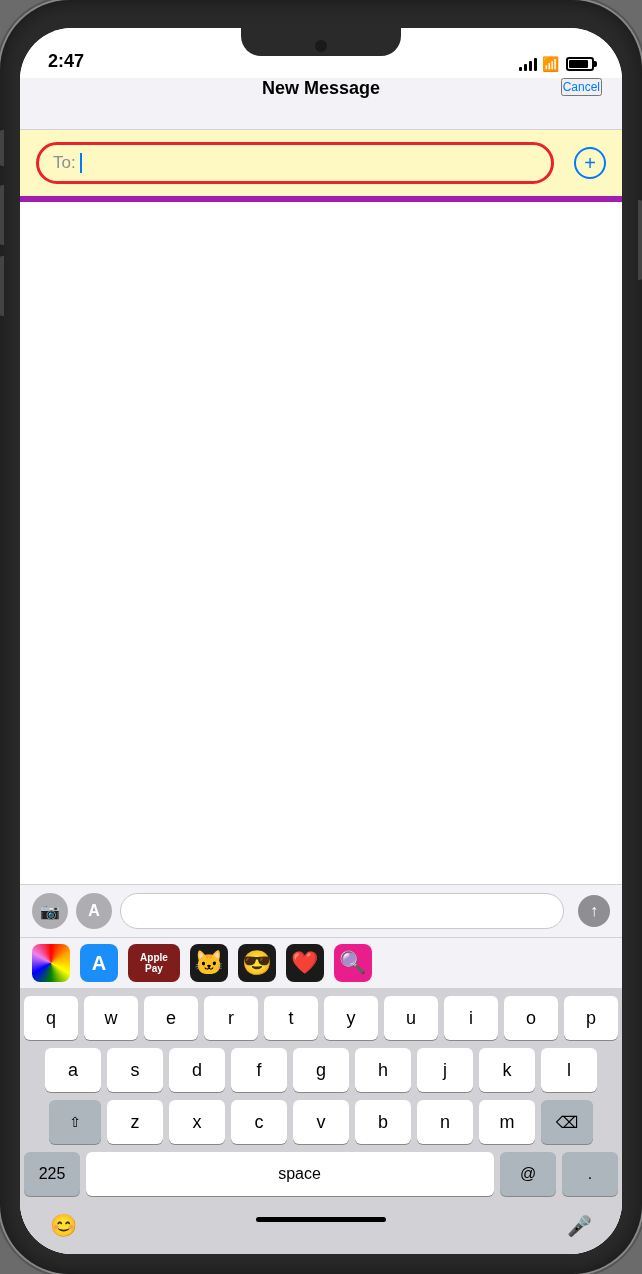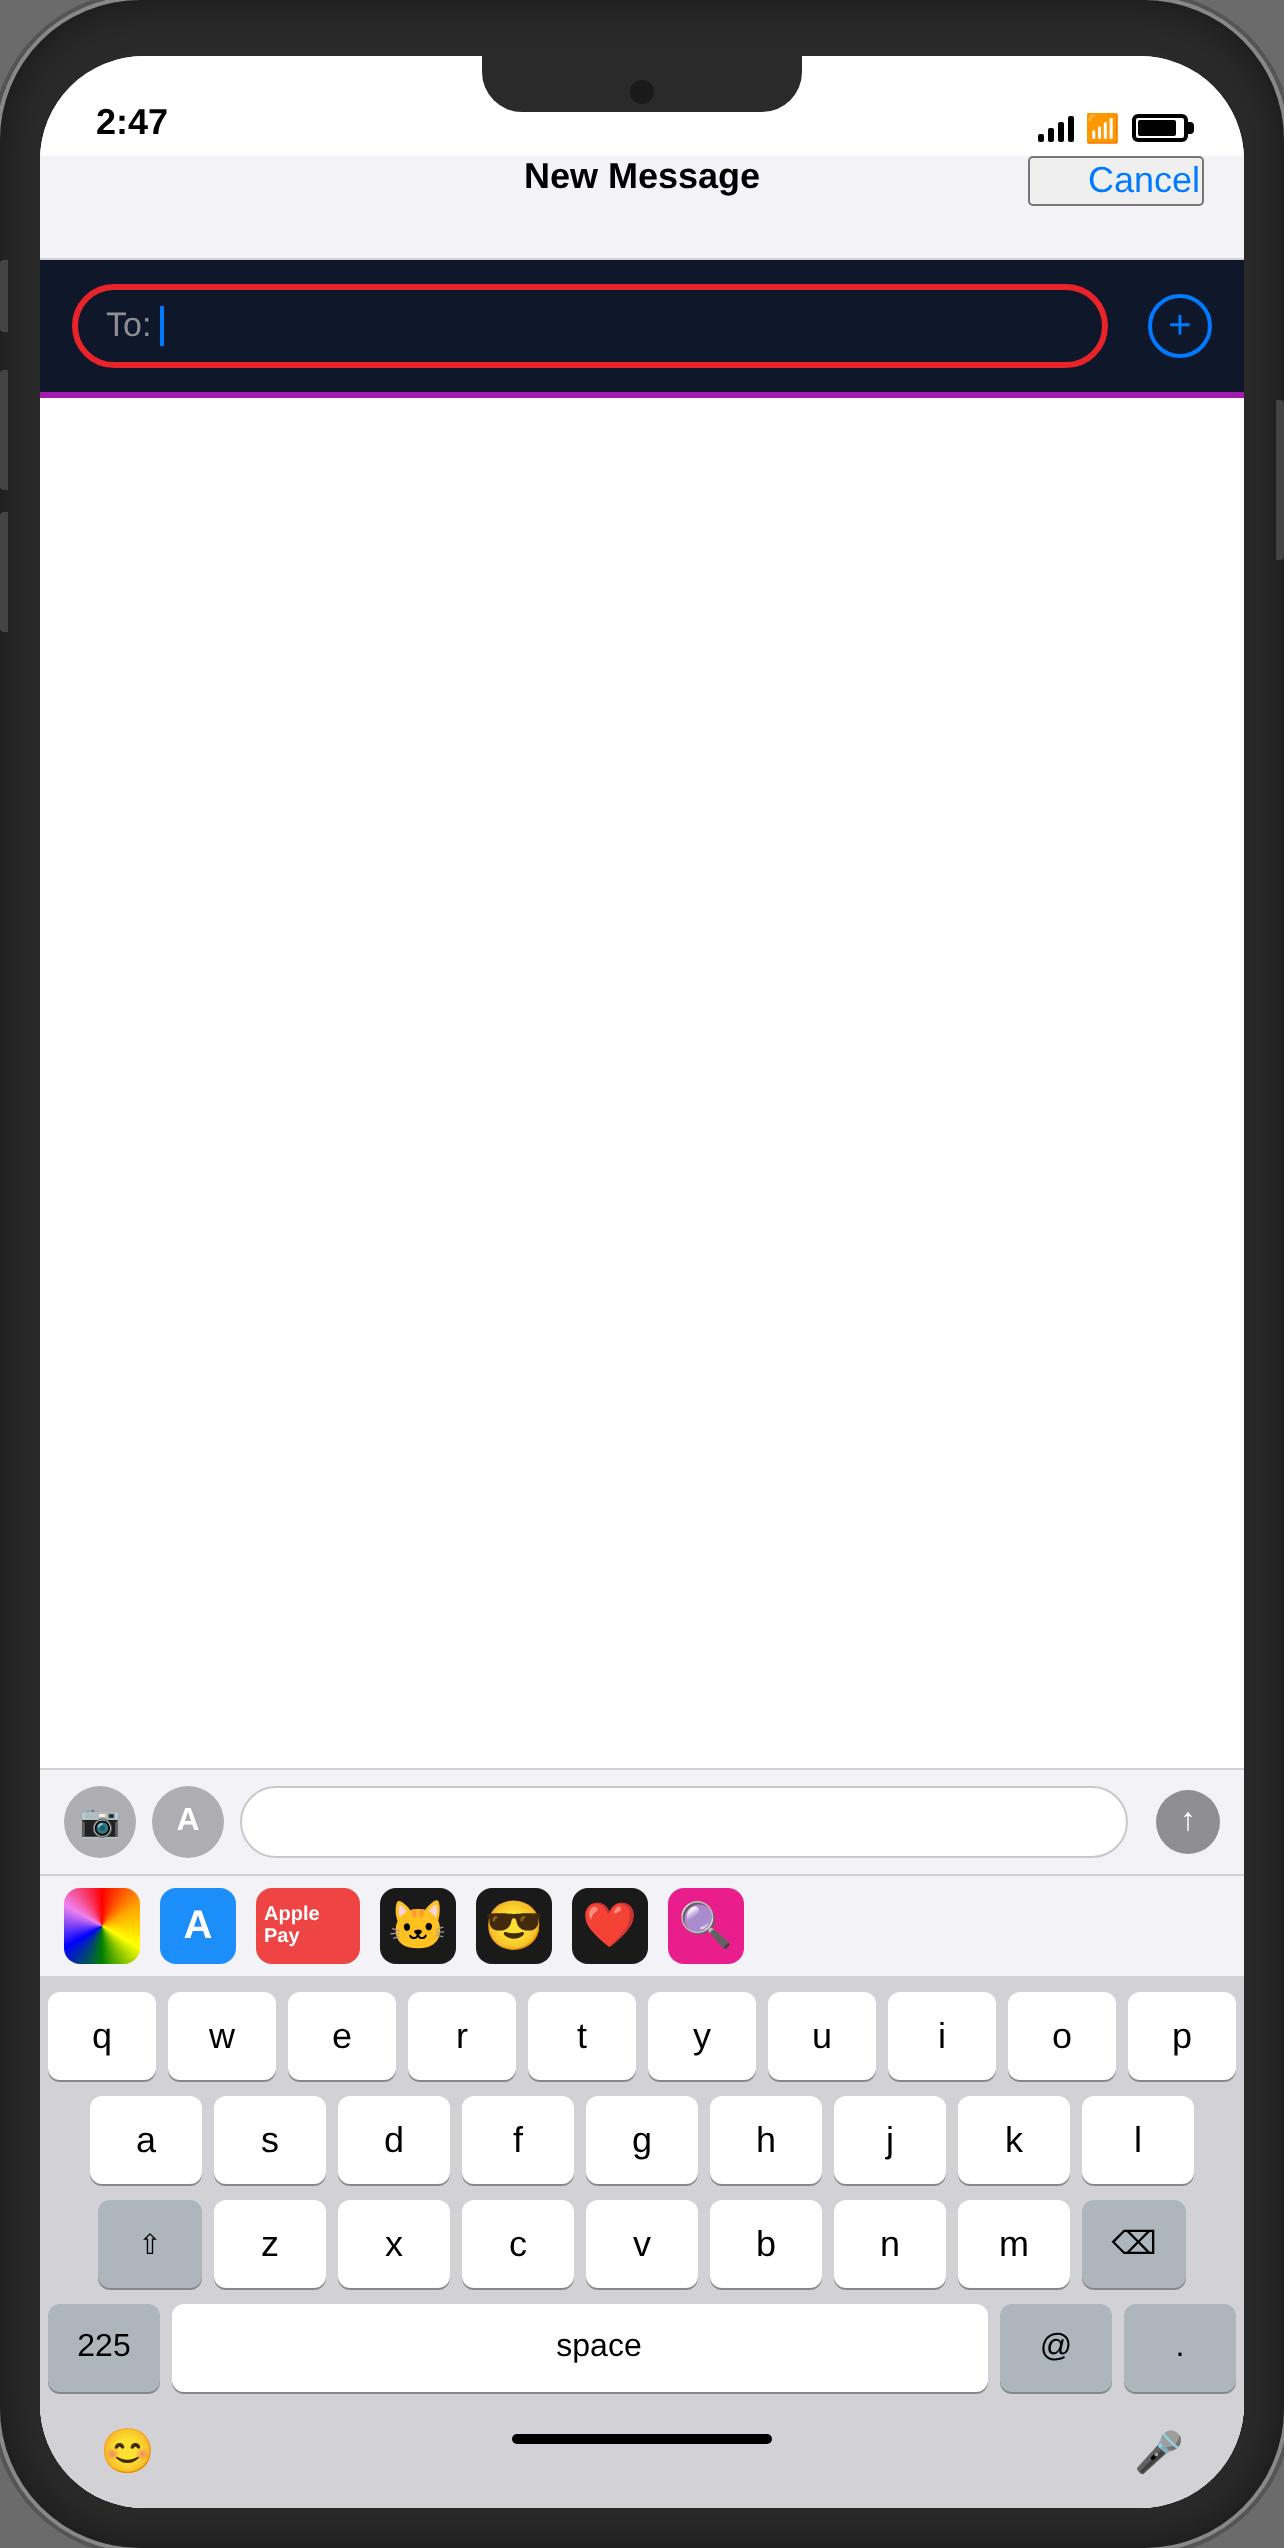--- a/index.html
+++ b/index.html
@@ -131,32 +131,31 @@
     .nav-title {
       font-size: 18px;
       font-weight: 600;
       color: #000;
       position: absolute;
       left: 50%;
       transform: translateX(-50%);
     }
 
     .nav-cancel {
-      font-size: 18px;
+      font-size: 12px;
       color: #007aff;
       margin-left: auto;
       cursor: pointer;
-      padding-left: 28px;
     }
 
     
     .to-field-container {
       padding: 12px 16px;
-      background: #0f172a;
-      border-bottom: 3px solid #a21caf;
+      background: #fef9c3;
+      border-bottom: 6px solid #a21caf;
       flex-shrink: 0;
       display: flex;
       align-items: center;
       gap: 20px;
     }
 
     .to-input-wrapper {
       flex: 1;
       border: 3px solid #e8232a;
       border-radius: 22px;
@@ -476,21 +475,21 @@
 
       <div class="app-strip">
 
         <div class="app-icon" style="background: conic-gradient(red, orange, yellow, green, blue, violet, red); border-radius:8px;">
         </div>
 
         <div class="app-icon" style="background:#1c8ef9; border-radius:8px;">
           <span style="color:#fff;font-size:20px;font-weight:900;">A</span>
         </div>
 
-        <div class="app-icon" style="background:#ef4444; border-radius:8px; width:52px; min-width:52px; font-size:10px; color:#fff; font-weight:700; text-align:left; padding:4px;">
+        <div class="app-icon" style="background:#7f1d1d; border-radius:8px; width:52px; min-width:52px; font-size:10px; color:#fff; font-weight:700; text-align:center; padding:4px;">
           <span>Apple Pay</span>
         </div>
 
         <div class="app-icon" style="background:#1a1a1a; border-radius:8px; font-size:24px;">
           🐱
         </div>
 
         <div class="app-icon" style="background:#1a1a1a; border-radius:8px; font-size:24px;">
           😎
         </div>

